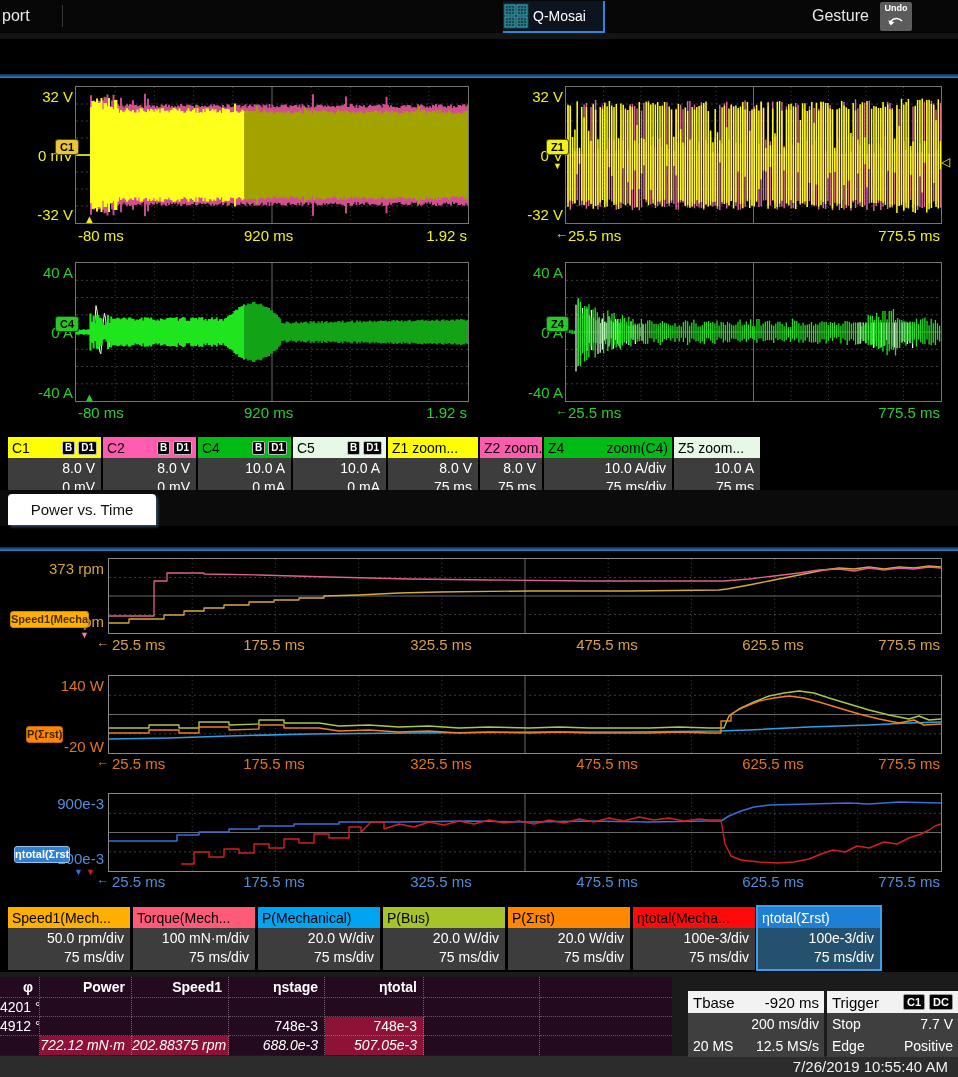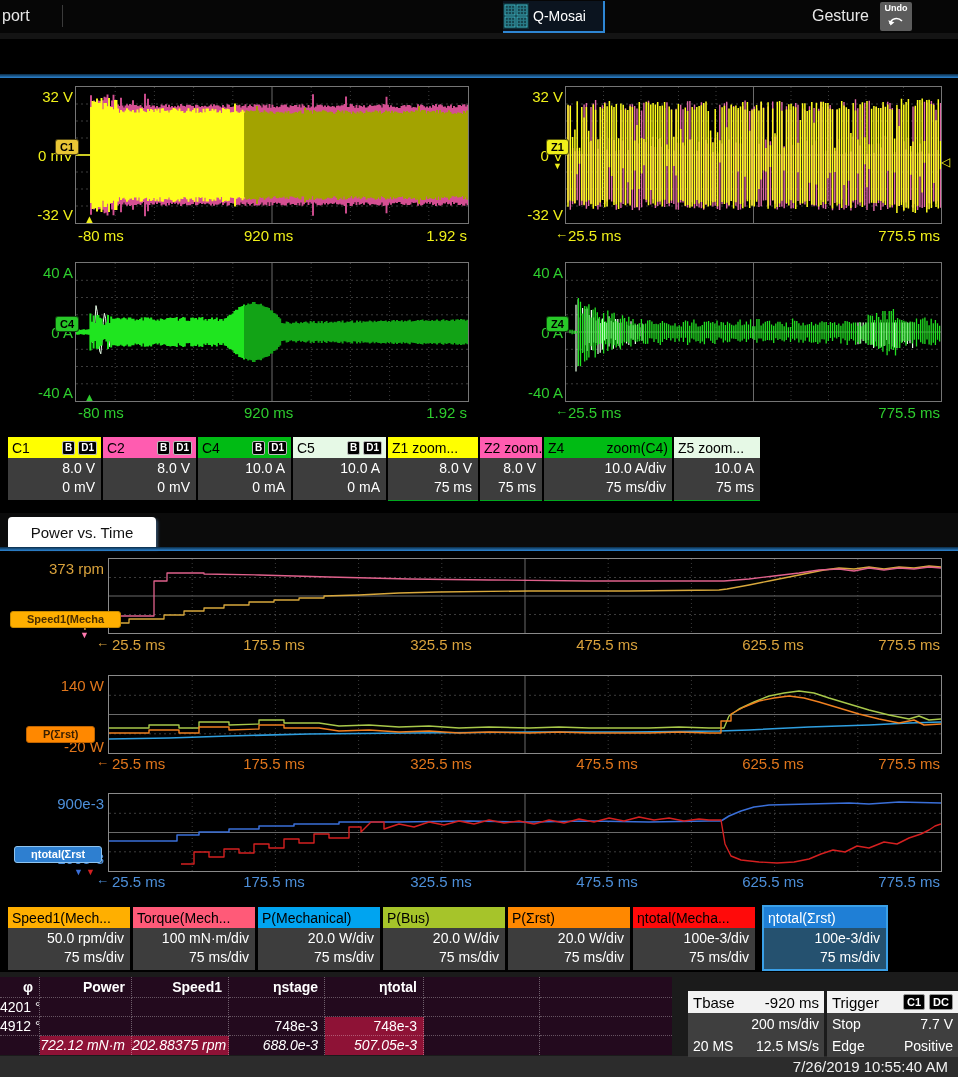--- a/index.html
+++ b/index.html
@@ -38,24 +38,24 @@
   .dhead{height:21px;display:flex;align-items:center;padding:0 4px;font-size:14px;color:#000;white-space:nowrap;overflow:hidden;}
   .dhead .sp{flex:1;}
   .bd{background:#000;color:#fff;border:1px solid #bbb;border-radius:2px;font-size:10px;font-weight:bold;
     padding:0 2px;margin-left:3px;line-height:12px;}
   .dbody{height:41px;background:#3d3d3d;color:#fff;font-size:14px;text-align:right;padding:1px 6px 0 0;line-height:19px;}
   .zline{border-bottom:2px solid #00a81e;}
   .h-c1{background:#ffff00;} .h-c2{background:#ff5cb0;} .h-c4{background:#00bb14;} .h-c5{background:#e6f9e6;}
   .h-speed{background:#ffaf00;} .h-torque{background:#ff5a78;} .h-pmech{background:#00a4f0;}
   .h-pbus{background:#a6c42a;} .h-psum{background:#ff8800;} .h-etam{background:#ff0a0a;}
   .h-etas{background:#1f7fd6;color:#fff;}
-  .dbox.sel{outline:2px solid #3aa0e8;outline-offset:0;margin-left:6px;}
+  .dbox.sel{outline:2px solid #3aa0e8;outline-offset:0;}
   .dbox.sel .dbody{background:#25516f;}
   
-  .sbadge{position:absolute;font-size:11px;font-weight:bold;padding:1px 16px;border-radius:3px;line-height:13px;
+  .sbadge{position:absolute;font-size:11px;font-weight:bold;padding:1px 0;border-radius:3px;line-height:13px;
     white-space:nowrap;cursor:pointer;z-index:5;}
   .stoplab{position:absolute;font-size:15px;width:94px;text-align:right;}
   .tick{position:absolute;font-size:15px;white-space:nowrap;}
   .tick.mid{transform:translateX(-50%);}
   .tick.end{transform:translateX(-100%);}
   
   .bottom-bg{position:absolute;left:0;top:972px;width:958px;height:105px;background:#1b1b1b;}
   .ts-strip{position:absolute;left:0;top:1056px;width:958px;height:21px;background:#2c2c2c;}
   .mtable{position:absolute;left:0;top:977px;width:672px;height:78px;background:#230a1e;
     display:grid;grid-template-columns:40px 92px 97px 96px 99px 116px 132px;grid-template-rows:21px 19px 19px 19px;}
@@ -313,21 +313,21 @@
       </div>
   </div>
   <div class="dbox zline" style="left:674px;top:437px;width:86px;">
     <div class="dhead h-c5"><span>Z5</span>&nbsp;<span>zoom...</span></div>
     <div class="dbody">
         <div>10.0 A</div>
         <div>75 ms</div>
       </div>
   </div>
 
-  <div class="tabstrip" style="top:513px;height:36px;">
+  <div class="tabstrip" style="top:490px;height:36px;">
     <div class="tab-white" style="top:4px;">Power vs. Time</div>
   </div>
   <div class="blueline" style="top:547px;"></div>
 
   <div class="plot" style="left:108px;top:558px;width:832px;height:74px;border-color:#8a8a8a;">
     <svg id="wf-sa" width="832" height="74">
         <line x1="83.2" y1="0" x2="83.2" y2="74" stroke="#3c3c3c" stroke-width="1" stroke-dasharray="1 3"></line>
         <line x1="166.4" y1="0" x2="166.4" y2="74" stroke="#3c3c3c" stroke-width="1" stroke-dasharray="1 3"></line>
         <line x1="249.6" y1="0" x2="249.6" y2="74" stroke="#3c3c3c" stroke-width="1" stroke-dasharray="1 3"></line>
         <line x1="332.8" y1="0" x2="332.8" y2="74" stroke="#3c3c3c" stroke-width="1" stroke-dasharray="1 3"></line>

